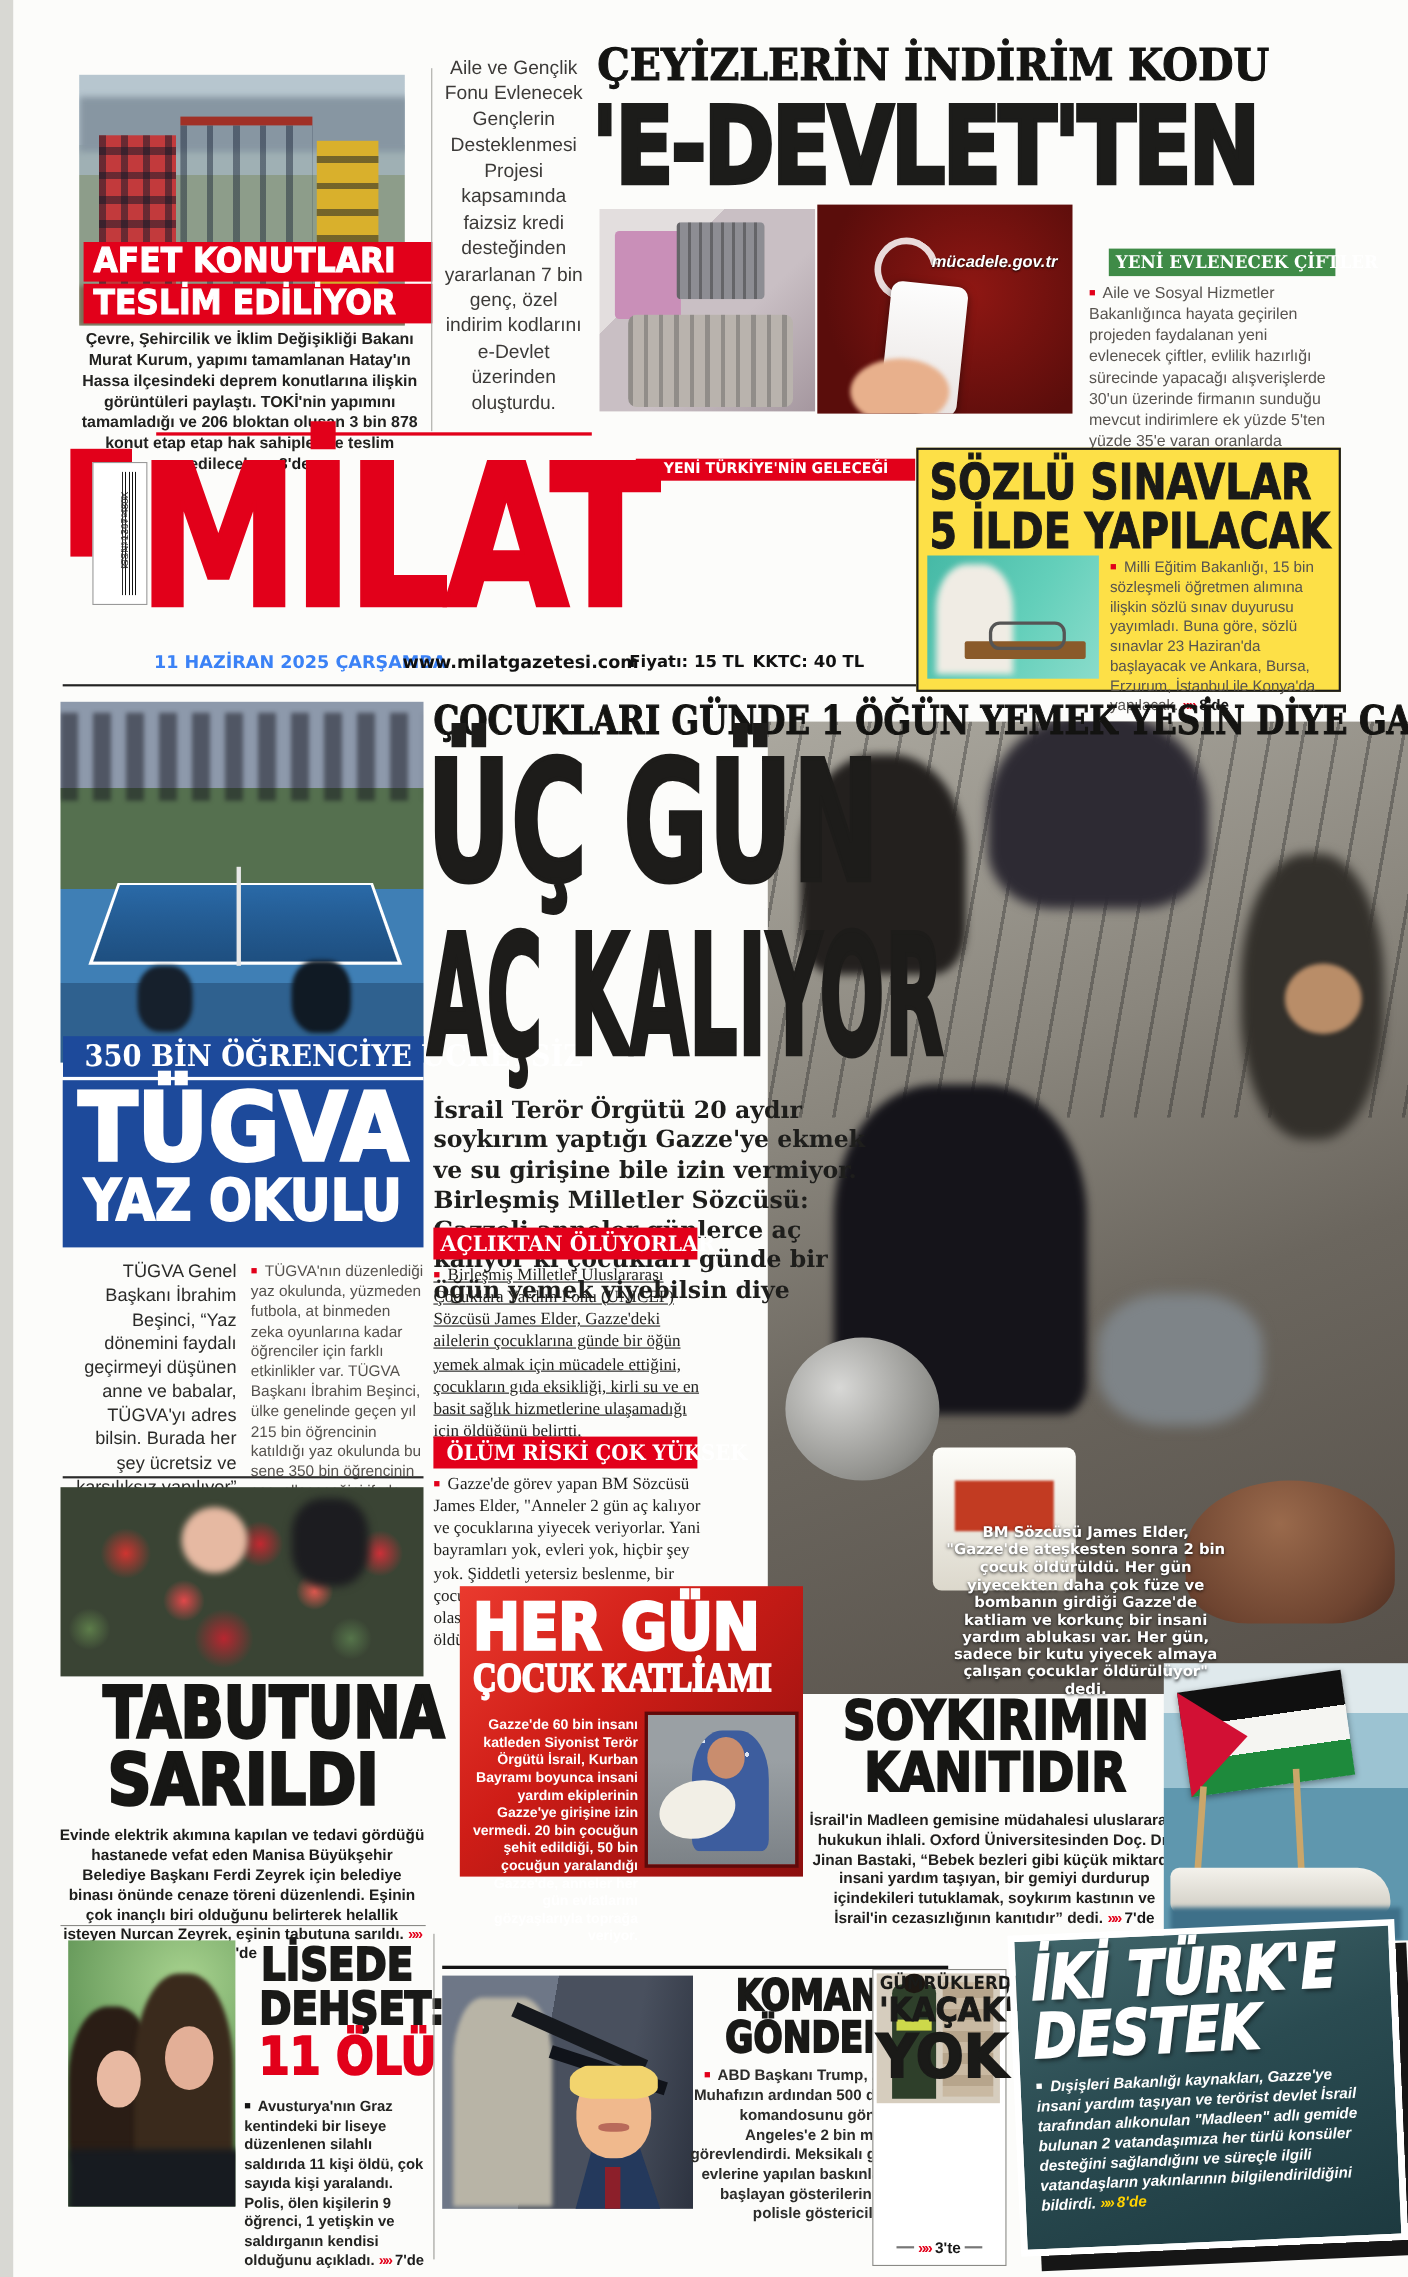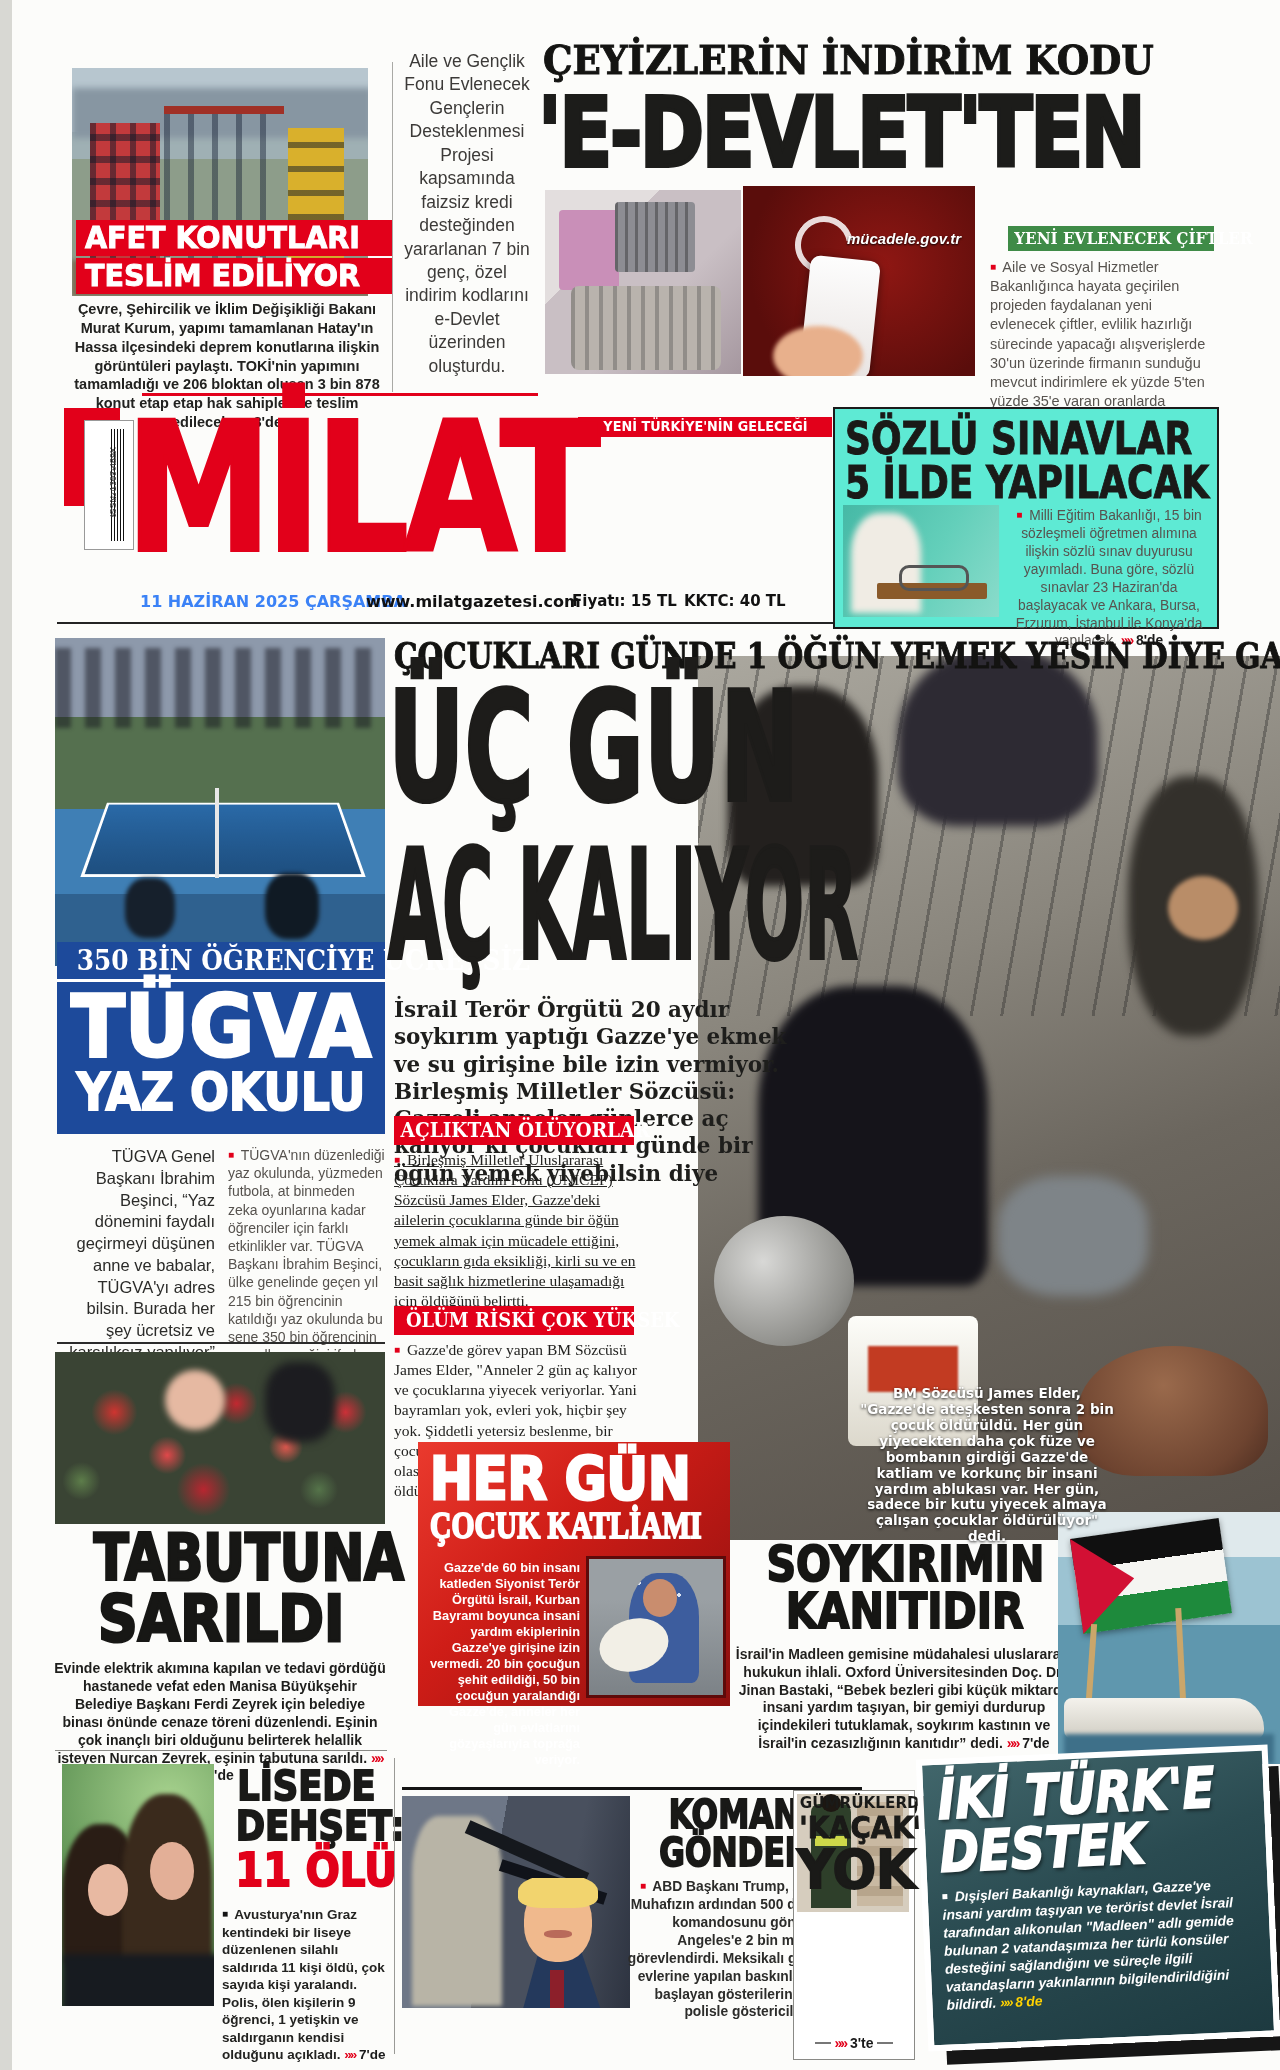--- a/index.html
+++ b/index.html
@@ -94,21 +94,21 @@
   </div>
   <div class="abs hd" style="left:126px;top:400px;font-size:178px;color:#e2001a;letter-spacing:-6px;">
     <span class="sx st4" style="transform:scaleX(.82)">MİLAT</span>
   </div>
   <div class="abs hd" style="left:140px;top:594px;font-size:16px;color:#3b82f6;">11 HAZİRAN 2025 ÇARŞAMBA</div>
   <div class="abs hd" style="left:366px;top:594px;font-size:16px;color:#111;">www.milatgazetesi.com</div>
   <div class="abs hd" style="left:572px;top:594px;font-size:15px;color:#111;">Fiyatı: 15 TL</div>
   <div class="abs hd" style="left:684px;top:594px;font-size:15px;color:#111;">KKTC: 40 TL</div>
   <div class="abs" style="left:57px;top:622px;width:776px;height:2px;background:#232323;"></div>
 
-  <div class="abs" style="left:833px;top:407px;width:382px;height:218px;border:2px solid #1b1b1b;background:#5eead4;text-align:center;">
+  <div class="abs" style="left:833px;top:407px;width:382px;height:218px;border:2px solid #1b1b1b;background:#fde047;">
     <div class="hd" style="margin:8px 0 0 10px;font-size:45px;line-height:.98;color:#1a1a18;">
       <div><span class="sx st1" style="transform:scaleX(.80)">SÖZLÜ SINAVLAR</span></div>
       <div><span class="sx st1" style="transform:scaleX(.80)">5 İLDE YAPILACAK</span></div>
     </div>
     <div class="ph" style="left:8px;top:96px;width:156px;height:112px;background:linear-gradient(120deg,#46b9a6,#63cfba 55%,#8adccb);">
       <div class="shape" style="left:8px;top:8px;width:70px;height:100px;background:#f0ece4;border-radius:40% 40% 0 0;filter:blur(3px);"></div>
       <div class="shape" style="left:34px;top:78px;width:110px;height:16px;background:#8a5a2a;border-radius:2px;"></div>
       <div class="shape" style="left:56px;top:60px;width:64px;height:20px;border:3px solid #555;border-radius:10px;background:transparent;"></div>
     </div>
     <p style="position:absolute;left:174px;top:98px;width:200px;margin:0;font-size:13.8px;color:#57534f;line-height:1.3;">

